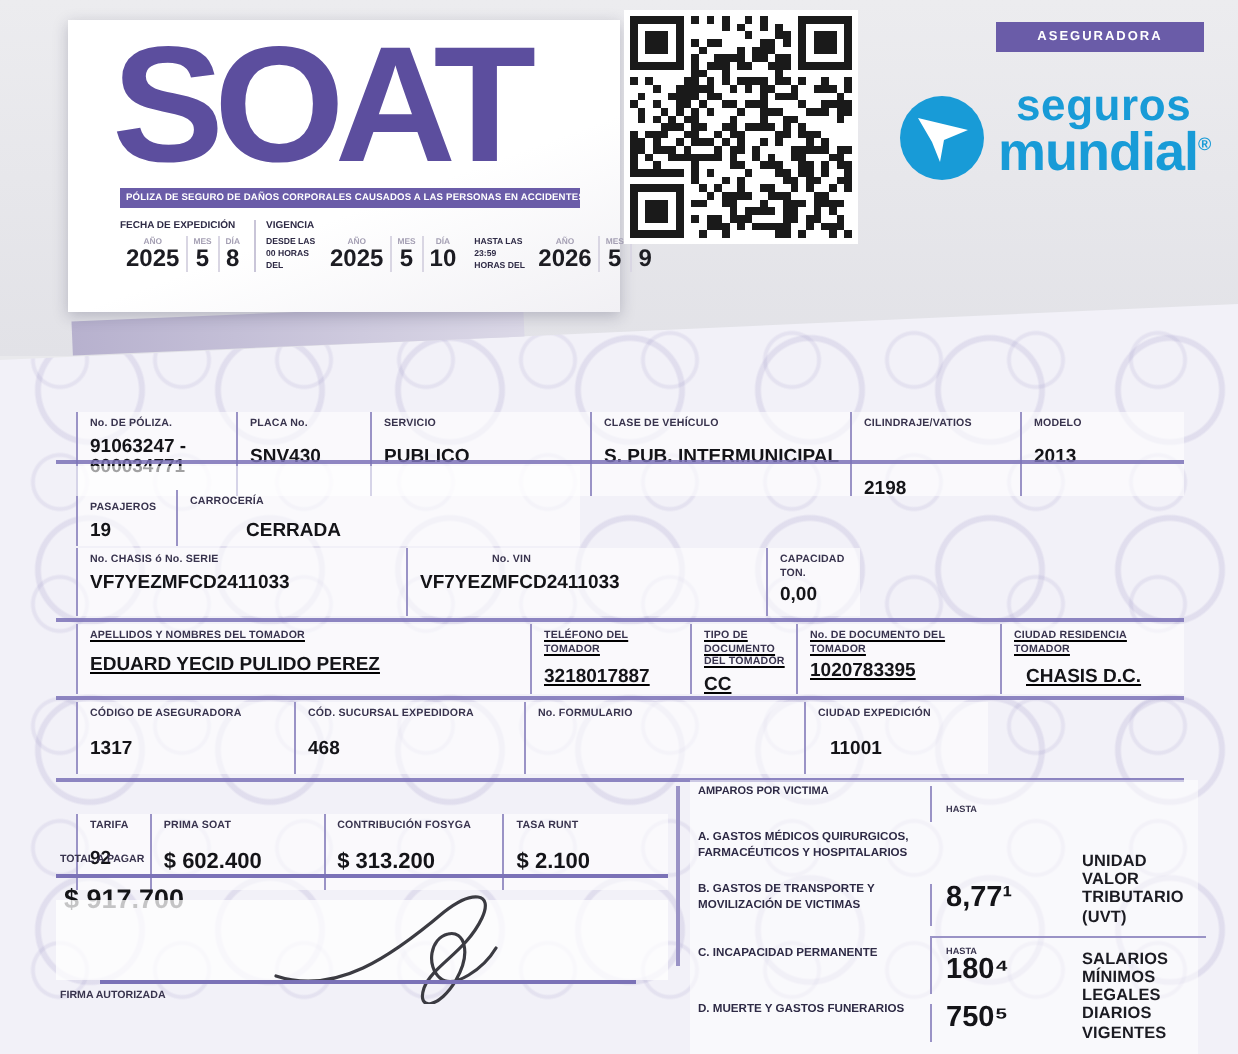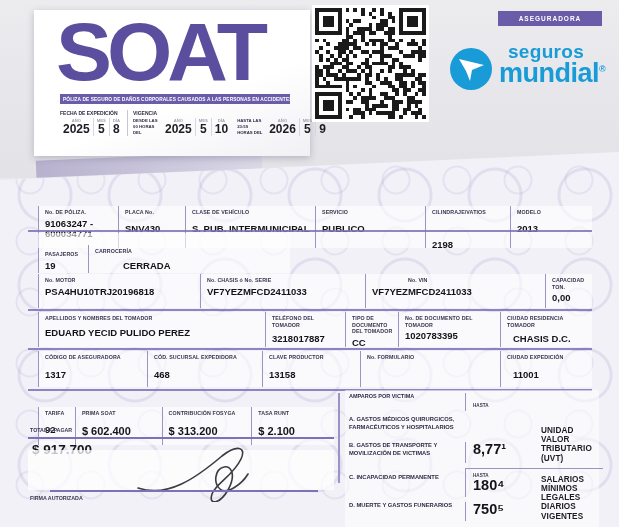--- a/index.html
+++ b/index.html
@@ -30,21 +30,21 @@
   .dval { display:block; font-weight:bold; font-size:12px; color:#1C1C22; line-height:1.05; }
   .vigrow { display:flex; align-items:flex-start; }
   .stacklbl { width:27px; font-weight:bold; font-size:4.3px; line-height:1.35; color:#2E2A45; margin-right:2px; }
 
   .qr { position:absolute; left:312px; top:5px; width:117px; height:117px; background:#fff; padding:3px; z-index:2; }
   .badge { position:absolute; left:498px; top:11px; width:104px; height:15px; background:#6A5CA8;
            color:#fff; font-weight:bold; font-size:6.5px; letter-spacing:1px; text-align:center; line-height:15px; }
   .brand { position:absolute; left:448px; top:42px; display:flex; align-items:flex-start; }
   .brand-icon { width:46px; height:46px; margin-top:4px; }
   .brand-text { margin-left:5px; color:#189BD7; }
-  .b1 { font-size:19px; font-weight:bold; letter-spacing:.3px; margin-left:9px; line-height:1; }
+  .b1 { font-size:22px; font-weight:bold; letter-spacing:.3px; margin-left:9px; line-height:1; }
   .b2 { font-size:27px; font-weight:bold; letter-spacing:-.5px; line-height:.95; }
   .b2 .reg { font-size:9px; vertical-align:super; }
 
   
   .doc { position:absolute; left:0; top:150px; width:619px; height:377px; z-index:0;
          clip-path:polygon(0 30px,100% 2px,100% 100%,0 100%);
          background-color:#F2F1F8;
          background-image:
            radial-gradient(circle at 45px 45px, rgba(135,125,185,0) 24px, rgba(135,125,185,.16) 25px, rgba(135,125,185,.16) 27px, rgba(135,125,185,0) 28px),
            radial-gradient(circle at 30px 30px, rgba(135,125,185,0) 12px, rgba(135,125,185,.13) 13px, rgba(135,125,185,.13) 14px, rgba(135,125,185,0) 15px);
@@ -496,27 +496,27 @@
 
     <div class="row" style="top:56px;height:42px;">
       <div class="cell" style="width:80px">
         <div class="lbl">No. DE PÓLIZA.</div>
         <div class="val">91063247 - 600034771</div>
       </div>
       <div class="cell" style="width:67px">
         <div class="lbl">PLACA No.</div>
         <div class="val center" style="margin-top:8px">SNV430</div>
       </div>
+      <div class="cell" style="width:110px">
+        <div class="lbl">SERVICIO</div>
+        <div class="val" style="margin-top:8px">PUBLICO</div>
+      </div>
       <div class="cell" style="width:130px">
         <div class="lbl">CLASE DE VEHÍCULO</div>
         <div class="val center" style="margin-top:8px">S. PUB. INTERMUNICIPAL</div>
-      </div>
-      <div class="cell" style="width:110px">
-        <div class="lbl">SERVICIO</div>
-        <div class="val" style="margin-top:8px">PUBLICO</div>
       </div>
       <div class="cell" style="width:85px">
         <div class="lbl">CILINDRAJE/VATIOS</div>
         <div class="val center" style="margin-top:24px">2198</div>
       </div>
       <div class="cell" style="width:82px">
         <div class="lbl">MODELO</div>
         <div class="val center" style="margin-top:8px">2013</div>
       </div>
     </div>
@@ -528,40 +528,36 @@
         <div class="val">19</div>
       </div>
       <div class="cell" style="width:170px">
         <div class="lbl">CARROCERÍA</div>
         <div class="val" style="margin-top:6px;margin-left:28px">CERRADA</div>
       </div>
       <div style="width:32px"></div>
     </div>
 
     <div class="row" style="top:124px;height:34px;">
-      <div class="cell" style="width:162px">
-        <div class="lbl">No. MOTOR</div>
-        <div class="val">PSA4HU10TRJ20196818</div>
-      </div>
       <div class="cell" style="width:165px">
         <div class="lbl">No. CHASIS ó No. SERIE</div>
         <div class="val center">VF7YEZMFCD2411033</div>
       </div>
       <div class="cell" style="width:180px">
         <div class="lbl" style="margin-left:36px">No. VIN</div>
         <div class="val center">VF7YEZMFCD2411033</div>
       </div>
       <div class="cell" style="width:47px">
         <div class="lbl">CAPACIDAD TON.</div>
         <div class="val center">0,00</div>
       </div>
     </div>
     <div class="sep" style="top:159px"></div>
 
-    <div class="row" style="top:162px;height:35px;">
+    <div class="row" style="top:162px;height:35px;text-decoration:underline;">
       <div class="cell" style="width:227px">
         <div class="lbl">APELLIDOS Y NOMBRES DEL TOMADOR</div>
         <div class="val" style="margin-top:6px">EDUARD YECID PULIDO PEREZ</div>
       </div>
       <div class="cell" style="width:80px">
         <div class="lbl">TELÉFONO DEL TOMADOR</div>
         <div class="val" style="margin-top:6px">3218017887</div>
       </div>
       <div class="cell" style="width:53px">
         <div class="lbl">TIPO DE DOCUMENTO DEL TOMADOR</div>
@@ -579,24 +575,20 @@
     <div class="sep" style="top:198px"></div>
 
     <div class="row" style="top:201px;height:36px;">
       <div class="cell" style="width:109px">
         <div class="lbl">CÓDIGO DE ASEGURADORA</div>
         <div class="val" style="margin-top:9px">1317</div>
       </div>
       <div class="cell" style="width:115px">
         <div class="lbl">CÓD. SUCURSAL EXPEDIDORA</div>
         <div class="val" style="margin-top:9px">468</div>
-      </div>
-      <div class="cell" style="width:98px">
-        <div class="lbl">CLAVE PRODUCTOR</div>
-        <div class="val" style="margin-top:9px">13158</div>
       </div>
       <div class="cell" style="width:140px">
         <div class="lbl">No. FORMULARIO</div>
       </div>
       <div class="cell" style="width:92px">
         <div class="lbl">CIUDAD EXPEDICIÓN</div>
         <div class="val" style="margin-top:9px;margin-left:6px">11001</div>
       </div>
     </div>
     <div class="sep" style="top:239px"></div>

